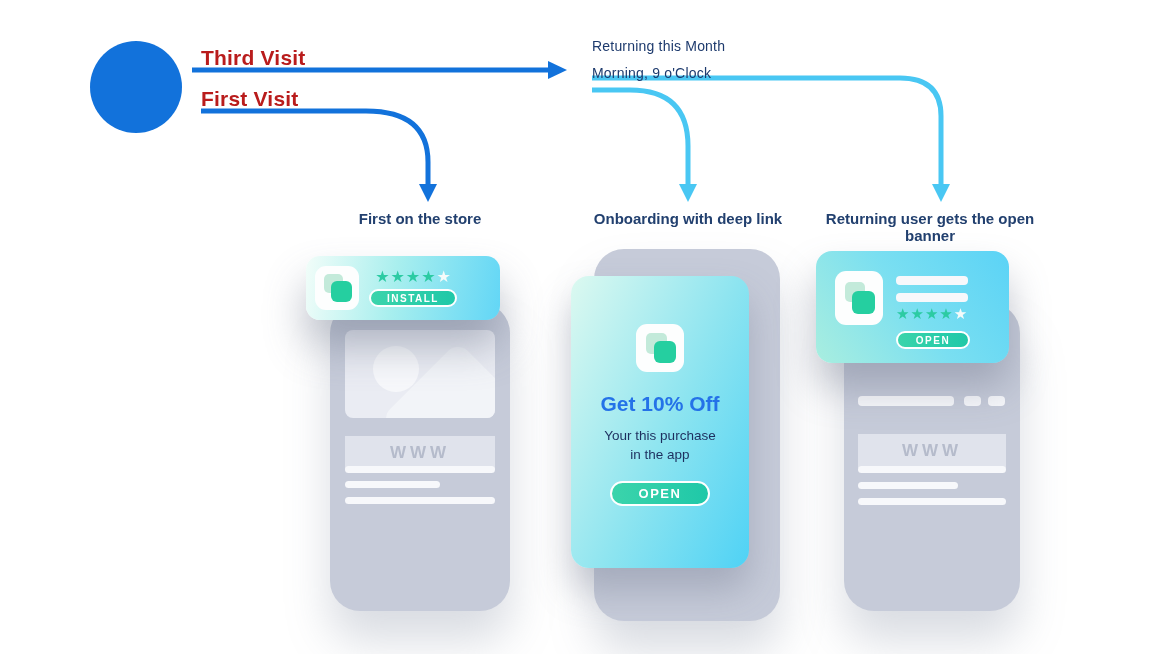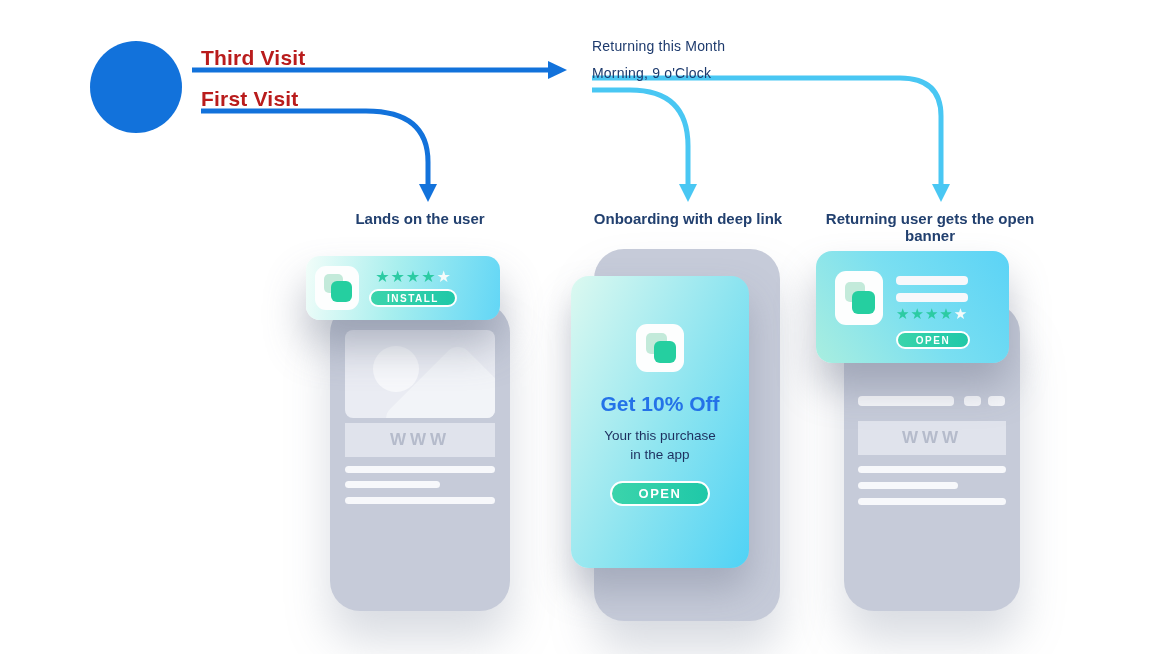--- a/index.html
+++ b/index.html
@@ -28,21 +28,21 @@
   .card { position:absolute; z-index:4; }
 
   .placeholder-img { position:absolute; background:#eaecf3; border-radius:8px; overflow:hidden; }
   .ph-circle { position:absolute; left:28px; top:16px; width:46px; height:46px;
                border-radius:50%; background:#f7f8fb; }
   .ph-wedge  { position:absolute; left:58px; top:34px; width:110px; height:110px;
                background:#f2f4f8; transform:rotate(45deg); border-radius:14px; }
 
   .url-box { position:absolute; background:#e0e3ec; border-radius:0;
              display:flex; align-items:center; justify-content:center;
-             color:#b5bbcb; font-weight:bold; font-size:17px; letter-spacing:4px; }
+             color:#b5bbcb; font-weight:bold; font-size:17px; letter-spacing:4px;margin-top:13px; }
   .bar { position:absolute; background:#f7f8fb; border-radius:4px; height:7px; }
 
   
   .banner-left { left:306px; top:256px; width:194px; height:64px; border-radius:14px;
                  background:linear-gradient(100deg,#f2fdf9 0%,#a9efee 45%,#62d6f6 100%);
                  box-shadow:0 26px 40px rgba(104,112,136,.45);
                  display:flex; align-items:center; padding:9px; gap:10px; }
   .app-icon { background:#fdfefe; border-radius:11px; position:relative; flex:none; }
   .app-icon .sq-back  { position:absolute; background:#b9e6d4; border-radius:5px; opacity:.85; }
   .app-icon .sq-front { position:absolute; background:#25cfa0; border-radius:6px; }
@@ -86,21 +86,21 @@
     <polygon points="679,184 697,184 688,202" fill="#49c7f3"></polygon>
   </svg>
 
   <div class="user-dot"></div>
 
   <div class="flow-label" style="left:201px; top:46px;">Third Visit</div>
   <div class="flow-label" style="left:201px; top:87px;">First Visit</div>
   <div class="rule-label" style="left:592px; top:38px;">Returning this Month</div>
   <div class="rule-label" style="left:592px; top:65px;">Morning, 9 o'Clock</div>
 
-  <div class="caption" style="left:290px; top:210px;">Lands on the user</div>
+  <div class="caption" style="left:290px; top:210px;">First on the store</div>
   <div class="caption" style="left:800px; top:210px;">Returning user gets the open banner</div>
   <div class="caption" style="left:558px; top:210px;">Onboarding with deep link</div>
 
   <div class="phone-body" style="left:330px; top:303px; width:180px; height:308px;">
     <div class="placeholder-img" style="left:15px; top:27px; width:150px; height:88px;">
       <div class="ph-circle"></div>
       <div class="ph-wedge"></div>
     </div>
     <div class="url-box" style="left:15px; top:120px; width:150px; height:34px;">WWW</div>
     <div class="bar" style="left:15px; top:163px; width:150px;"></div>

